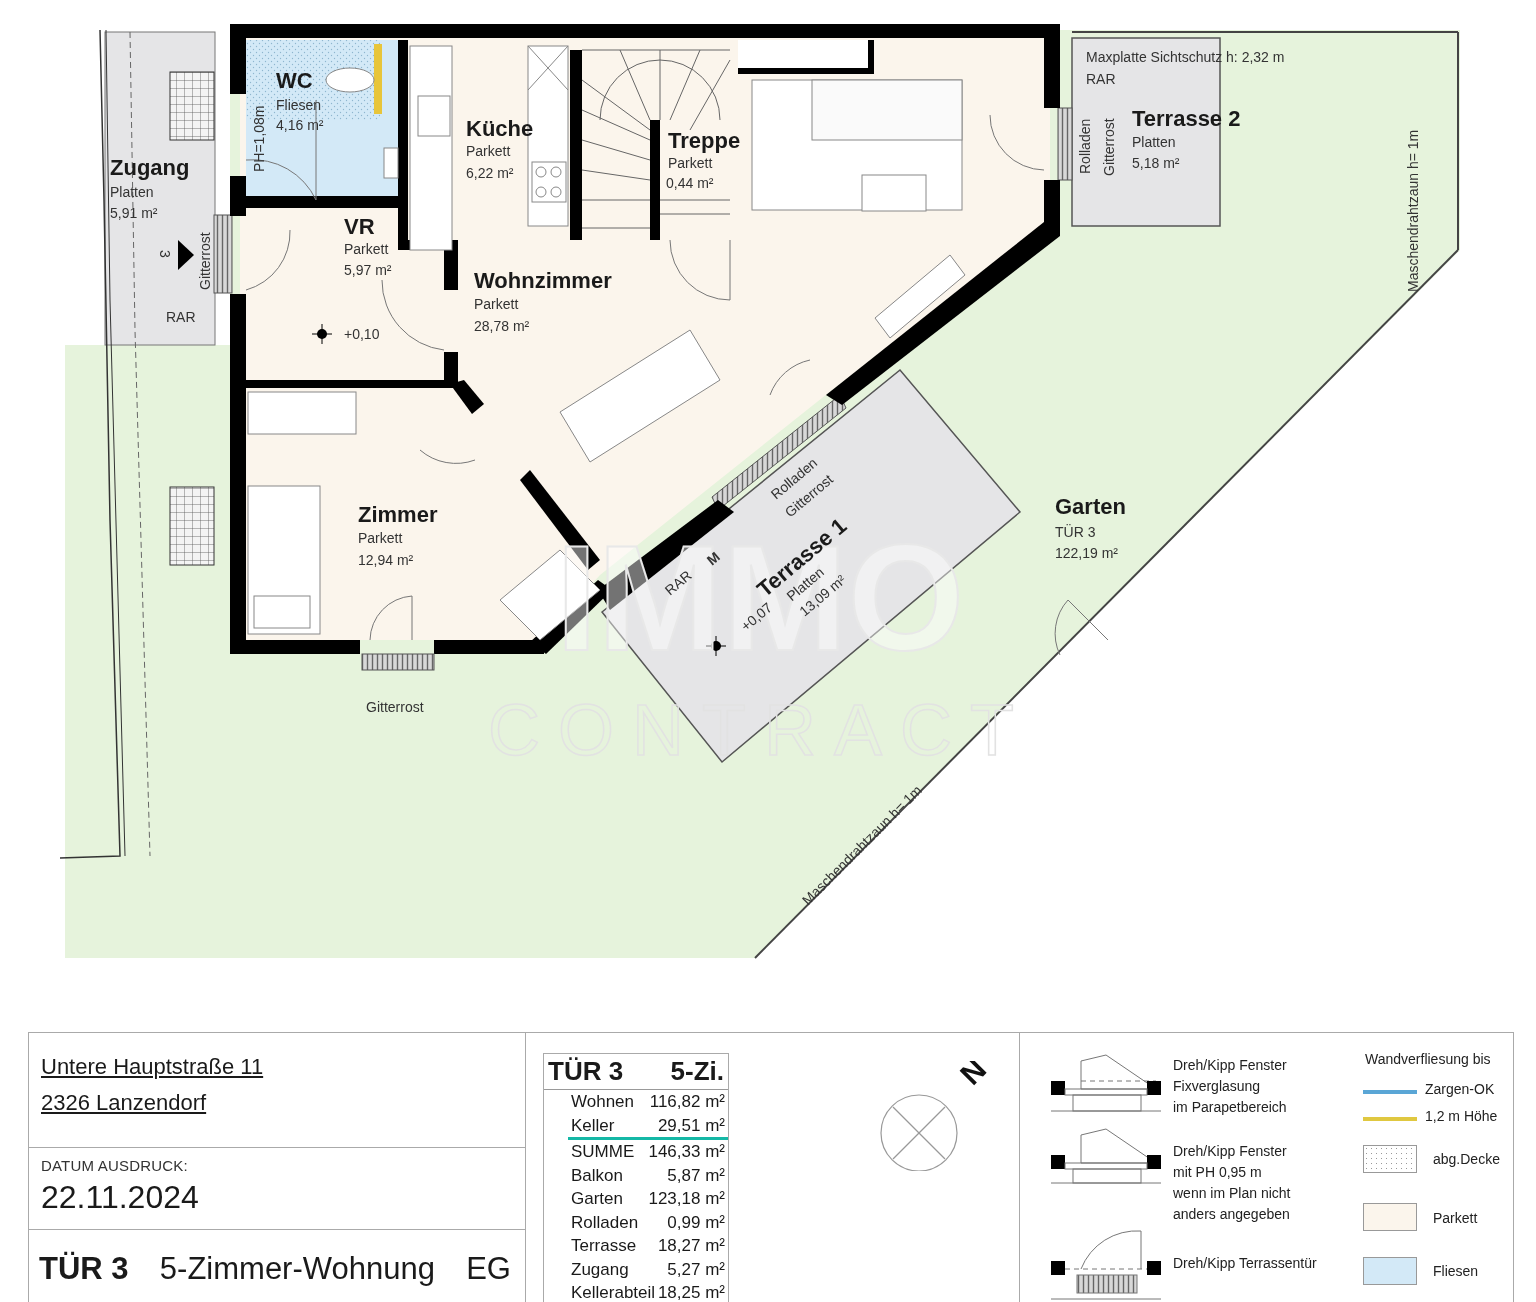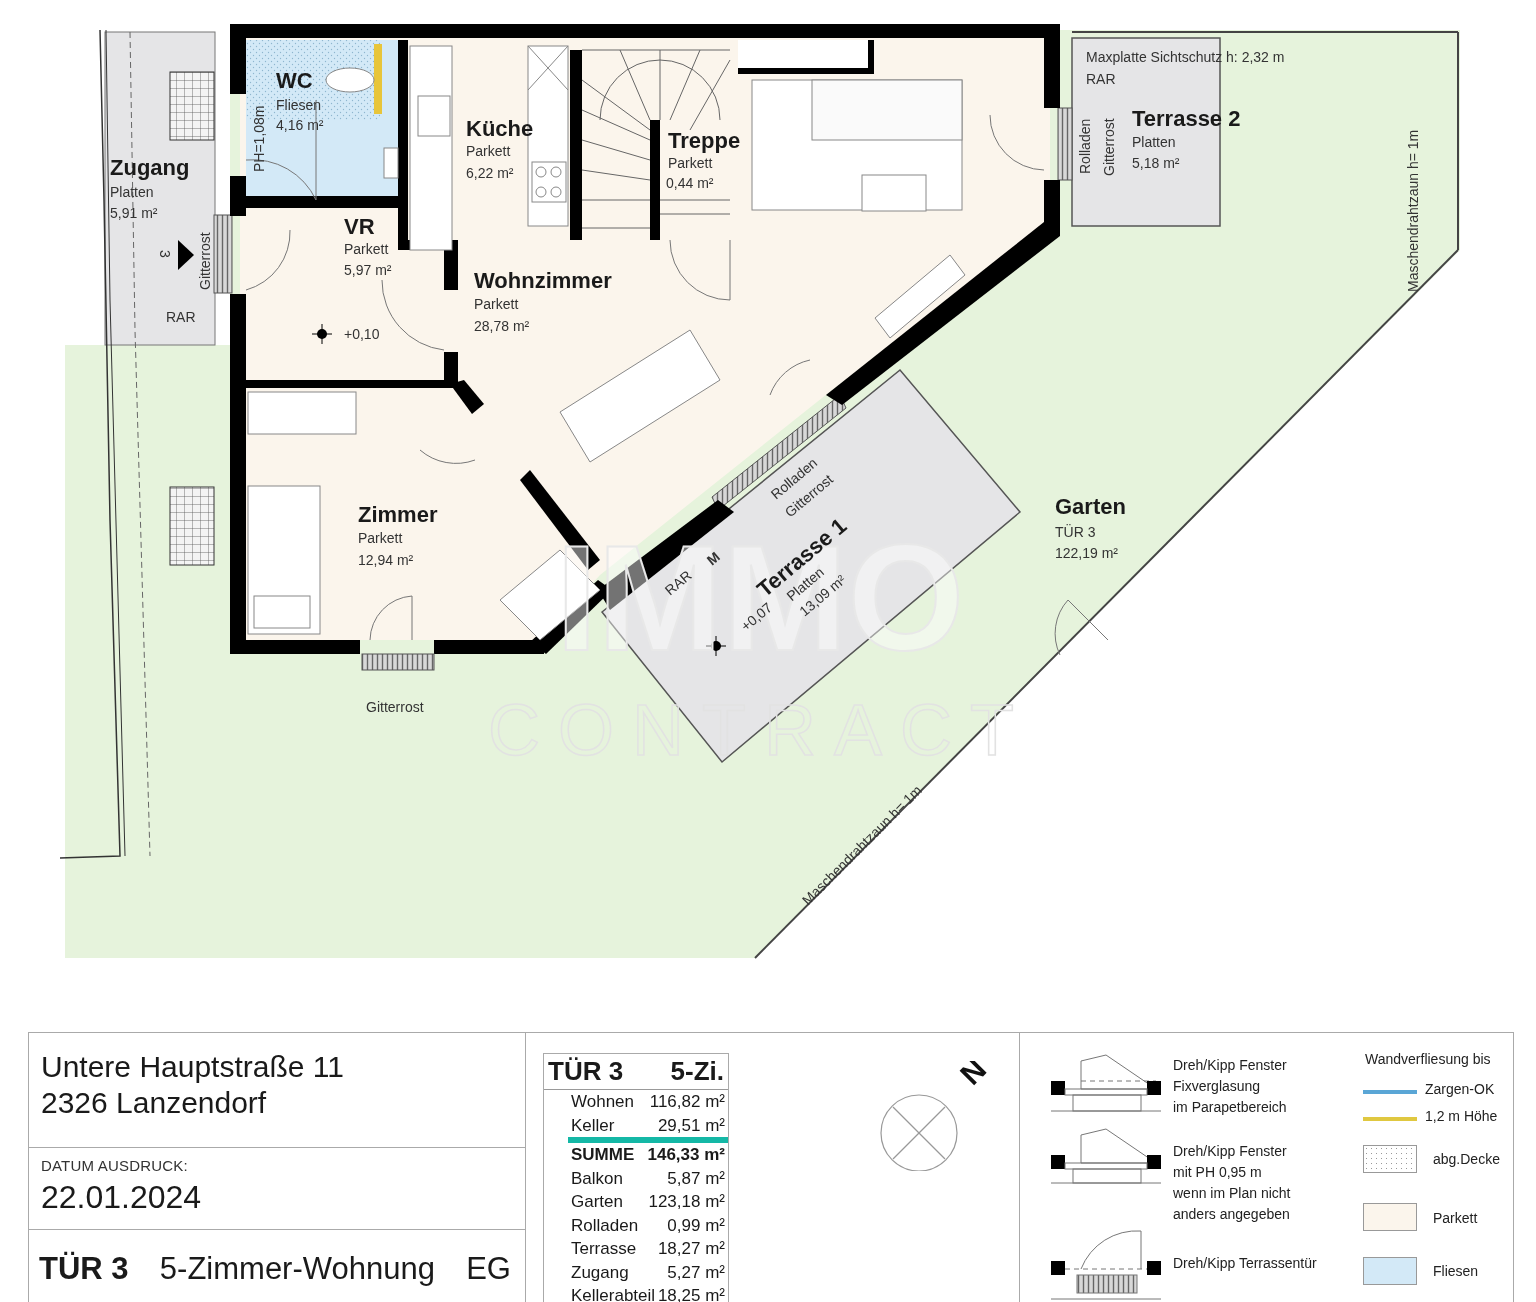--- a/index.html
+++ b/index.html
@@ -12,30 +12,30 @@
   .small { font-size:14px; fill:#333; }
   .wm    { font-family:"Liberation Sans", sans-serif; }
 
   
   #titleblock { position:absolute; left:28px; top:1032px; width:1486px; height:270px;
                 border-top:1px solid #aaa; border-left:1px solid #aaa; border-right:1px solid #aaa; box-sizing:border-box; }
   .tb-col { position:absolute; top:0; bottom:0; }
   #tb-left { left:0; width:496px; border-right:1px solid #aaa; }
   #tb-mid  { left:496px; width:494px; border-right:1px solid #aaa; }
   #tb-right{ left:990px; right:0;margin-left:12px; }
-  .addr { position:absolute; left:12px; top:16px; font-size:30px; line-height:36px; color:#1a1a1a; }
+  .addr { position:absolute; left:12px; top:16px; font-size:22px; line-height:36px; color:#1a1a1a;text-decoration:underline; }
   .sep  { position:absolute; left:0; right:0; height:1px; background:#aaa; }
   .datum-label { position:absolute; left:12px; top:124px; font-size:15px; color:#333; letter-spacing:0.2px; }
   .datum-val { position:absolute; left:12px; top:146px; font-size:32px; color:#1a1a1a; }
   .unit-row { position:absolute; left:10px; right:14px; top:218px; font-size:31px; display:flex; justify-content:space-between; }
   .unit-row .door { font-weight:bold; }
   .area-table { position:absolute; left:18px; top:20px; width:184px; border:1px solid #aaa; border-bottom:none; }
   .area-head { display:flex; justify-content:space-between; font-weight:bold; font-size:26px; padding:2px 4px 2px 4px; border-bottom:1px solid #999; }
   .area-row { display:flex; justify-content:space-between; font-size:17px; line-height:23.5px; padding:0 3px 0 3px;margin-left:24px; }
-  .area-row.sum { font-weight:bold; border-top:6px solid #14b8a6;text-align:center; }
+  .area-row.sum { font-weight:normal; border-top:3px solid #14b8a6;text-align:center; }
   .legend-text { position:absolute; font-size:14px; line-height:21px; color:#222; }
   .legend-swatch { position:absolute; width:54px; height:28px; border:1px solid #999; box-sizing:border-box; }
   .legend-line { position:absolute; width:54px; height:4px; }
 </style>
 </head>
 <body>
 
 <svg id="plan" viewBox="0 0 1536 1000" xmlns="http://www.w3.org/2000/svg">
   <defs>
     <pattern id="dots" width="6" height="6" patternUnits="userSpaceOnUse">
@@ -247,21 +247,21 @@
 </svg>
 
 <div id="titleblock">
   <div class="tb-col" id="tb-left">
     <div class="addr">
       <div>Untere Hauptstraße 11</div>
       <div>2326 Lanzendorf</div>
     </div>
     <div class="sep" style="top:114px"></div>
     <div class="datum-label">DATUM AUSDRUCK:</div>
-    <div class="datum-val">22.01.2024</div>
+    <div class="datum-val">22.11.2024</div>
     <div class="sep" style="top:196px"></div>
     <div class="unit-row">
       <span class="door">TÜR 3</span>
       <span>5-Zimmer-Wohnung</span>
       <span>EG</span>
     </div>
   </div>
 
   <div class="tb-col" id="tb-mid">
     <div class="area-table">

